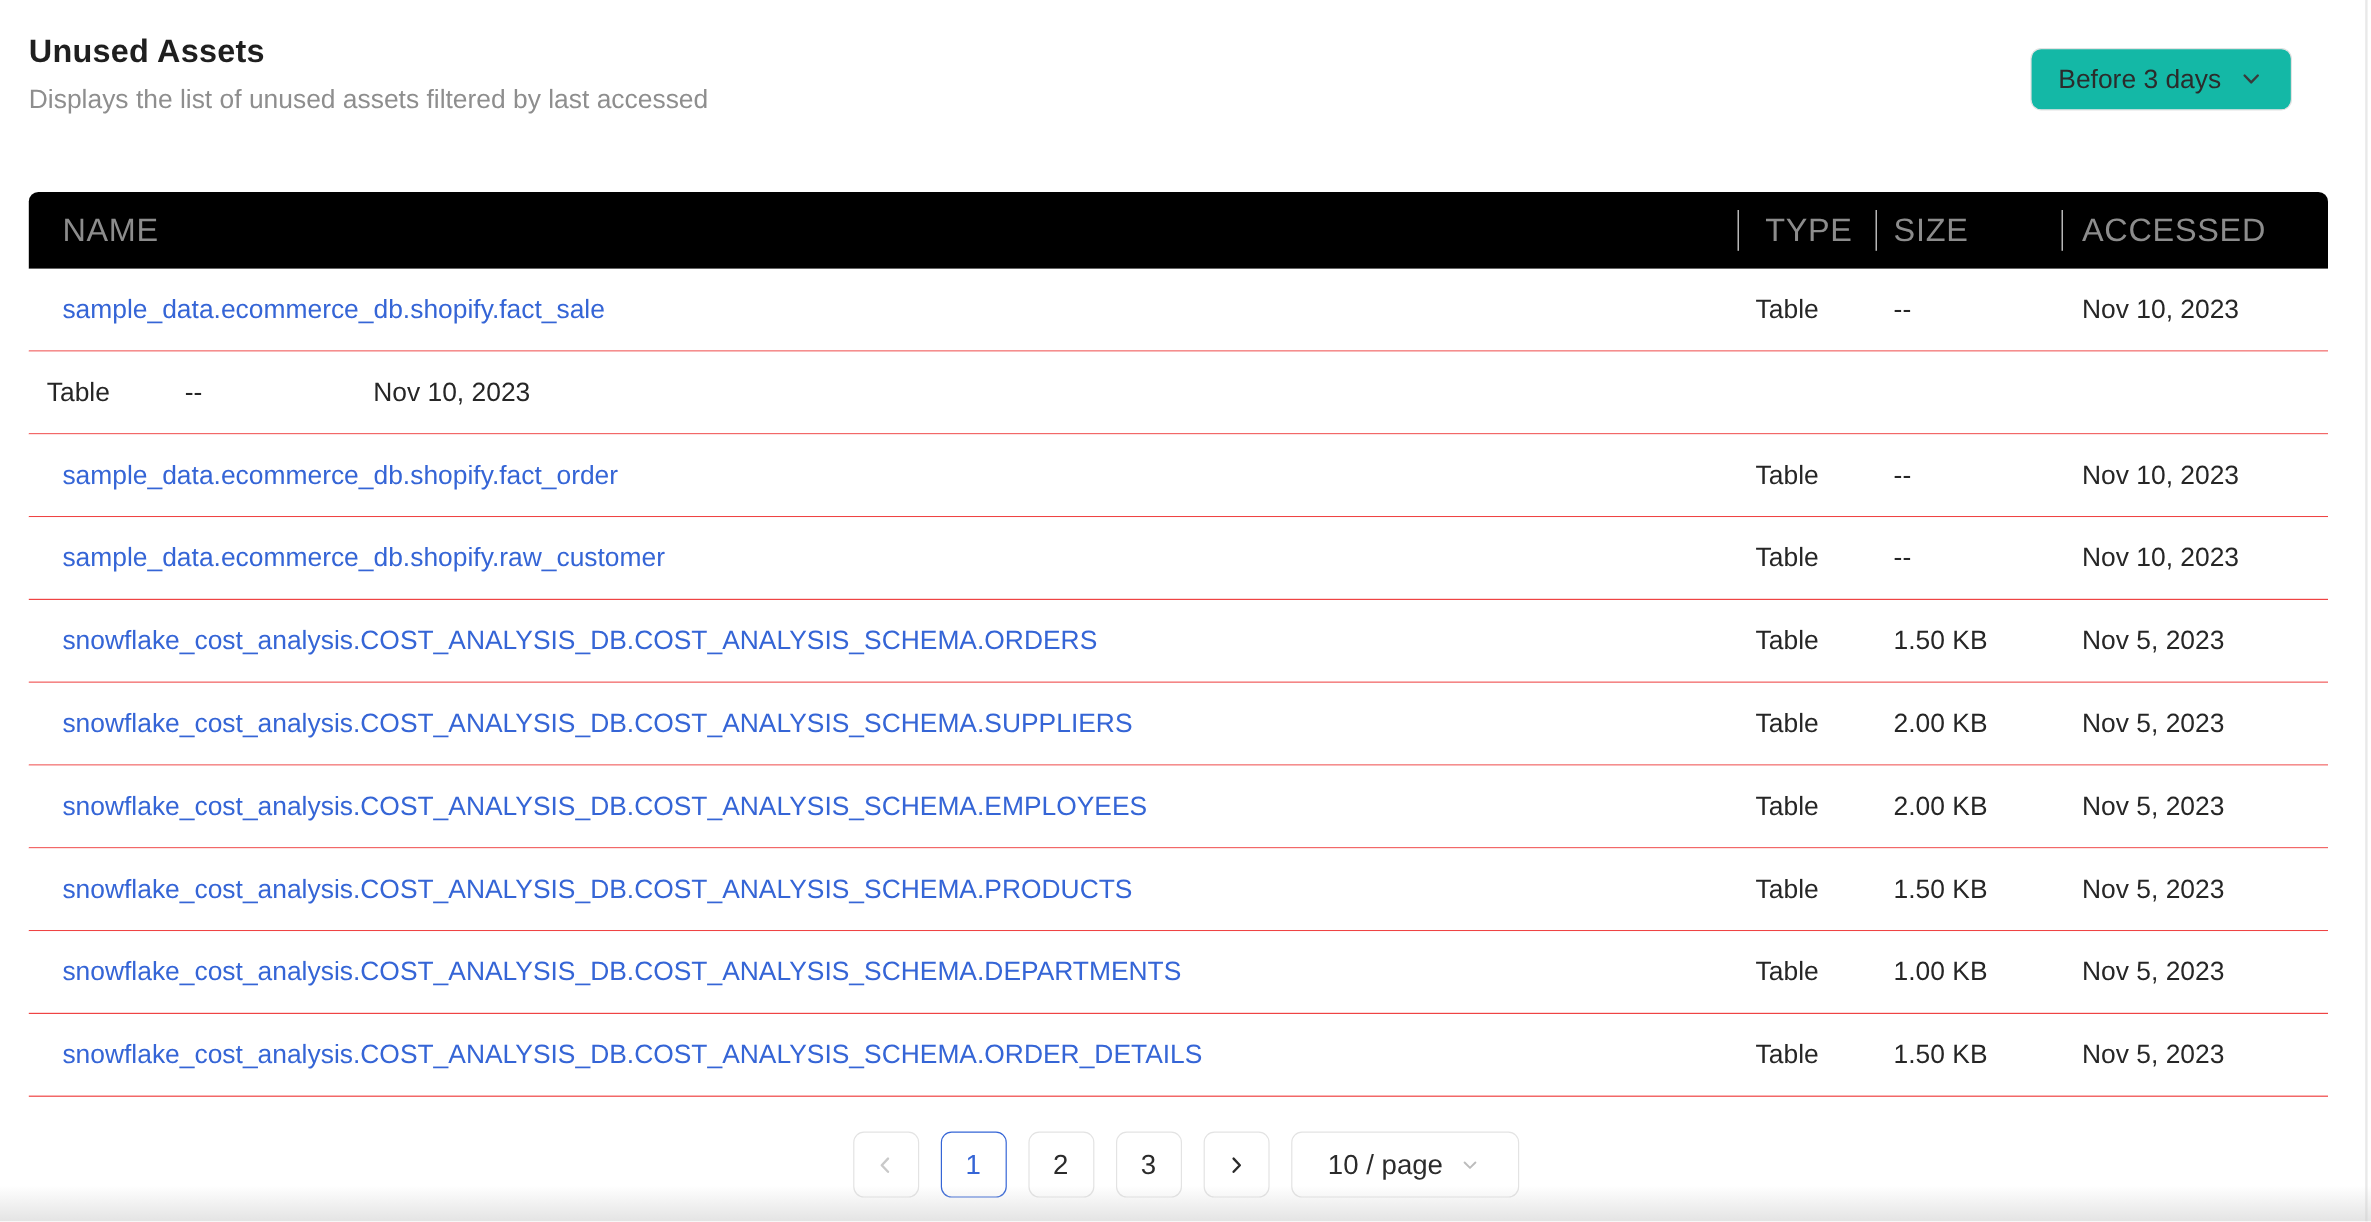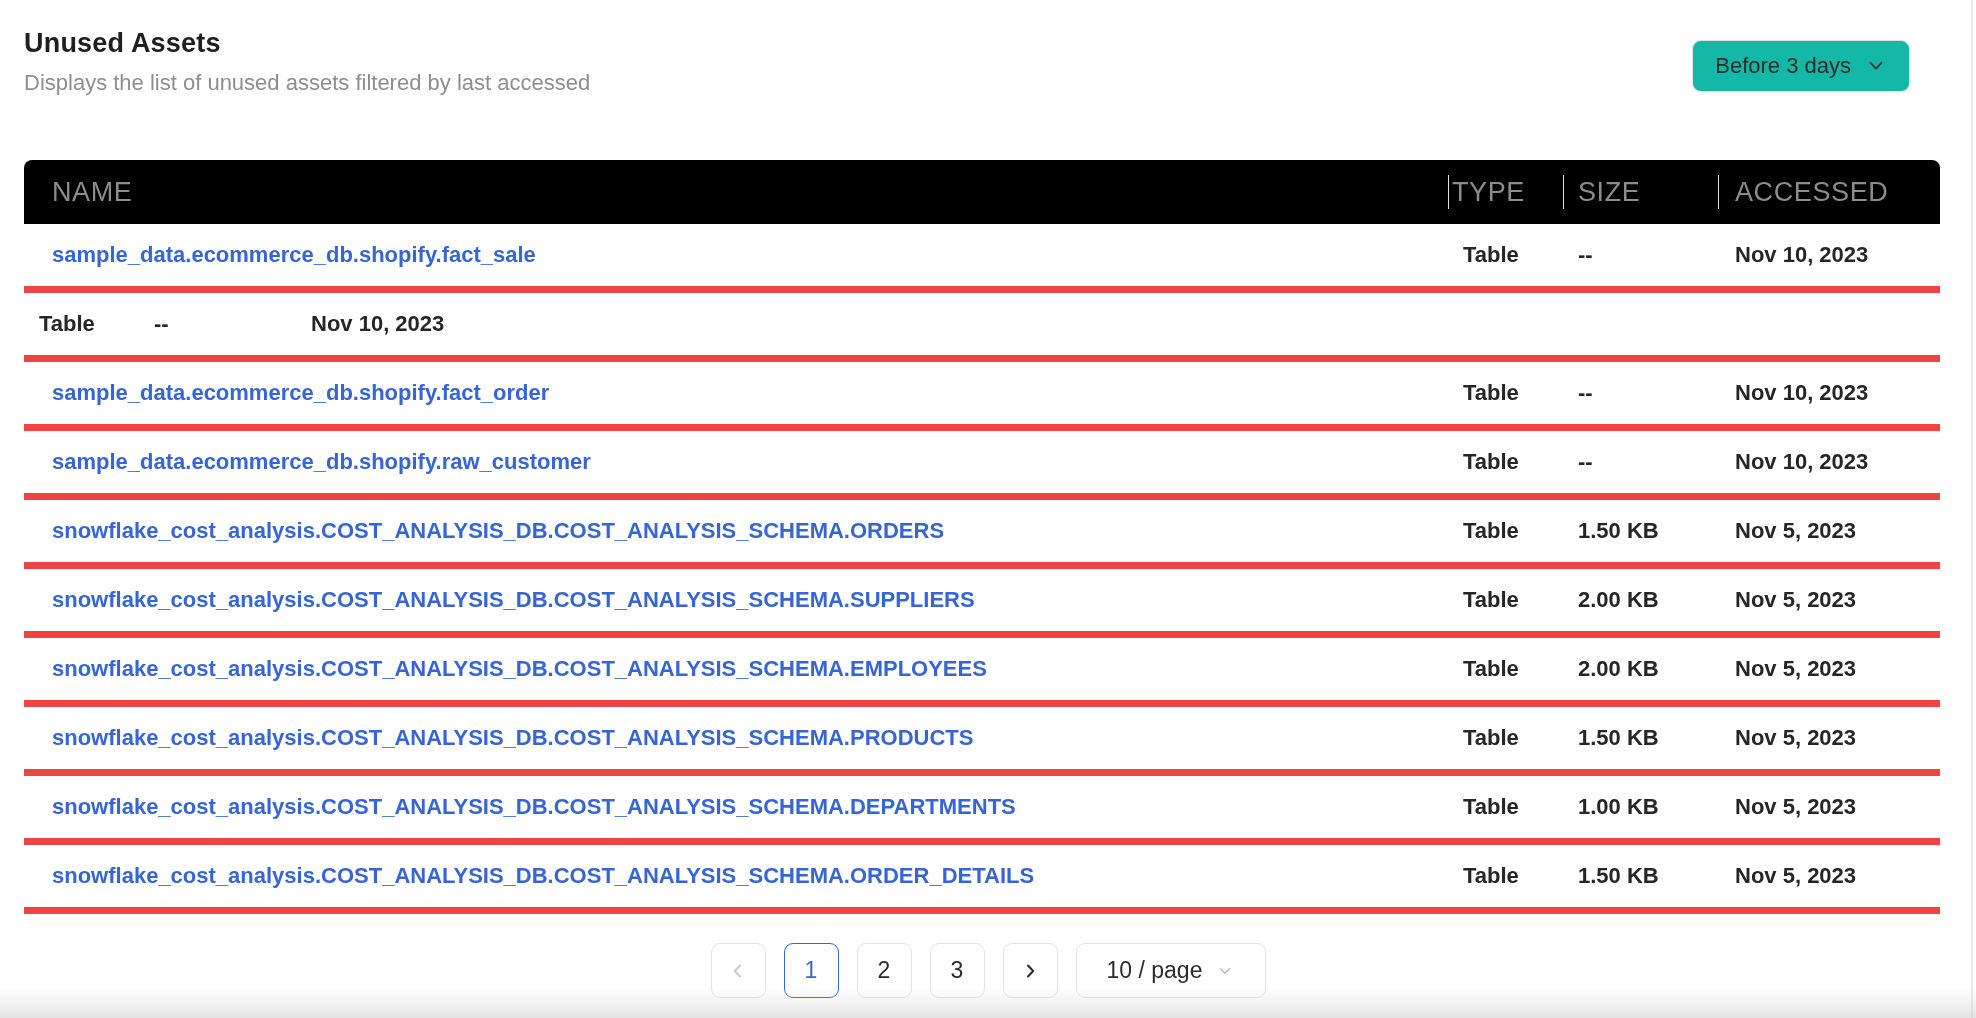--- a/index.html
+++ b/index.html
@@ -57,42 +57,41 @@
     align-items: center;
     height: 64px;
     background: #000000;
     border-radius: 8px 8px 0 0;
     color: #8c8c8c;
     font-size: 27px;
     letter-spacing: 0.6px;
   }
   .th { position: relative; display: flex; align-items: center; height: 100%; }
   .th-name { flex: 1 1 auto; padding-left: 28px; }
-  .th-type { width: 115px; padding-left: 4px; }
+  .th-type { width: 115px; padding-left: 23px; }
   .th-size { width: 155px; padding-left: 15px; }
   .th-accessed { width: 222px; padding-left: 17px; }
   .th-type::before, .th-size::before, .th-accessed::before {
     content: "";
     position: absolute;
     left: 0;
     top: 15px;
     width: 1px;
     height: 34px;
     background: #e4e4e4;
   }
 
   .trow {
     display: flex;
     align-items: center;
     height: 69px;
-    border-bottom: 7px solid #ef4444;
+    border-bottom: 1px solid #ef4444;
     font-size: 22px;
     color: #262626;
     background: #ffffff;
-    font-weight: bold;
   }
   .td { display: flex; align-items: center; height: 100%; }
   .td-name { flex: 1 1 auto; padding-left: 28px; overflow: hidden; }
   .td-type { width: 115px; padding-left: 15px; }
   .td-size { width: 155px; padding-left: 15px; }
   .td-accessed { width: 222px; padding-left: 17px; }
   .asset-link {
     color: var(--accent);
     text-decoration: none;
     cursor: pointer;

